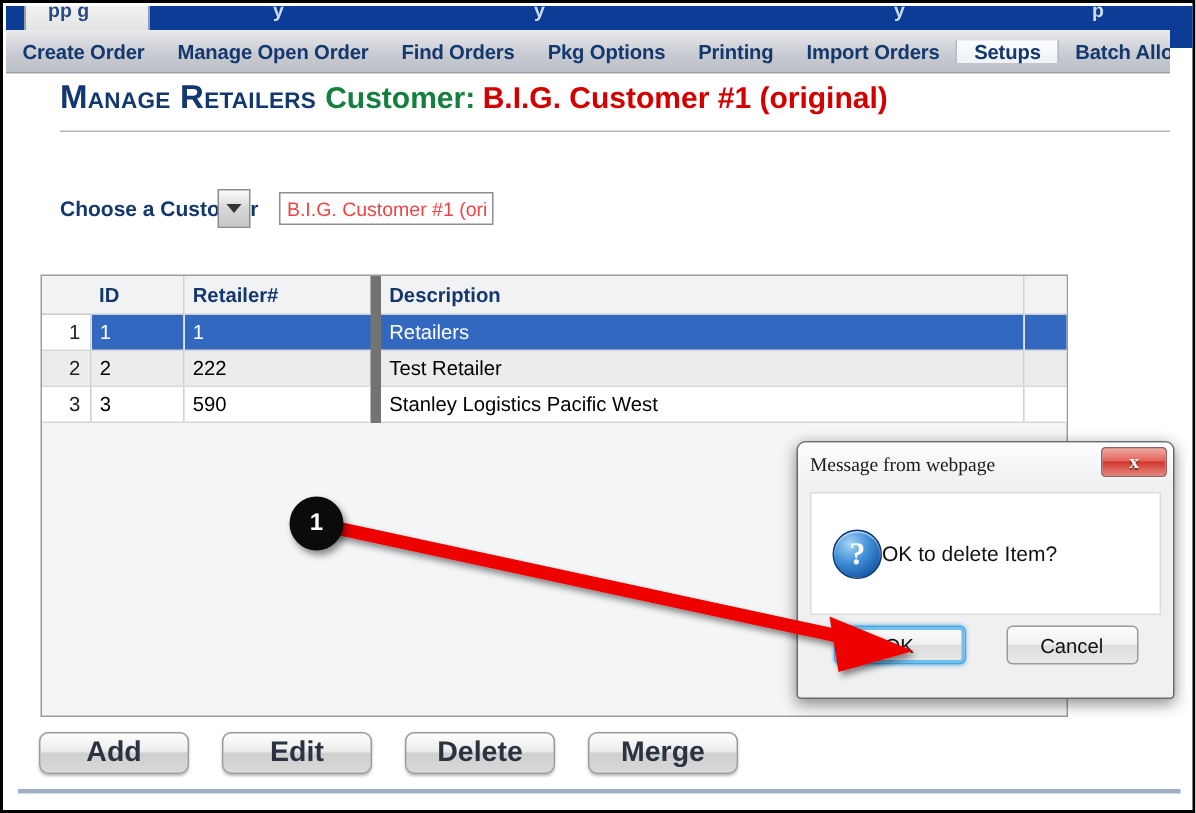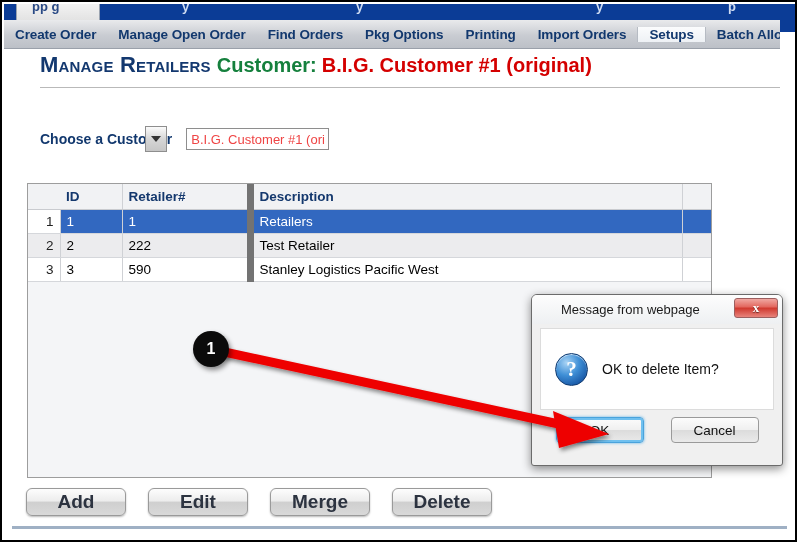--- a/index.html
+++ b/index.html
@@ -274,22 +274,23 @@
     left: 0; top: 0;
     width: 100%; height: 29px;
     background: linear-gradient(#fdfdfd, #eef0f2);
     display: flex;
     align-items: center;
     box-sizing: border-box;
   }
   .dlg-title-text {
     font-size: 13px;
     color: #1a1a1a;
-    padding-left: 29px;
-    white-space: nowrap;
+    padding-left: 8px;
+    white-space: nowrap;
+    font-family: Liberation Serif, serif;
   }
   .dlg-close {
     position: absolute;
     right: 4px; top: 3px;
     width: 44px; height: 20px;
     border: 1px solid #9c5f5f;
     border-radius: 3px;
     background: linear-gradient(#f0a8a2 0%, #e2655c 45%, #cf372d 50%, #e8847c 100%);
     display: flex;
     align-items: center;
@@ -322,21 +323,21 @@
     display: flex;
     align-items: center;
     justify-content: center;
     color: #ffffff;
     font-size: 21px;
     font-weight: bold;
     font-family: "Liberation Serif", serif;
     flex: 0 0 auto;
   }
   .dlg-msg {
-    margin-left: 14px;
+    margin-left: 0;
     font-size: 14px;
     color: #111111;
     white-space: nowrap;
   }
   .dlg-btns {
     position: absolute;
     left: 0; top: 122px;
     width: 100%;
     display: flex;
     justify-content: center;
@@ -464,22 +465,22 @@
           <td class="cell-desc">Stanley Logistics Pacific West</td>
           <td class="cell-pad"></td>
         </tr>
       </tbody>
     </table>
   </div>
 
   <div class="btnrow">
     <div class="btn3d">Add</div>
     <div class="btn3d">Edit</div>
+    <div class="btn3d">Delete</div>
     <div class="btn3d">Merge</div>
-    <div class="btn3d">Delete</div>
   </div>
 
   <div class="footer-rule"></div>
 
   <div class="dialog">
     <div class="dlg-title">
       <span class="dlg-title-text">Message from webpage</span>
     </div>
     <div class="dlg-close">x</div>
     <div class="dlg-body">

